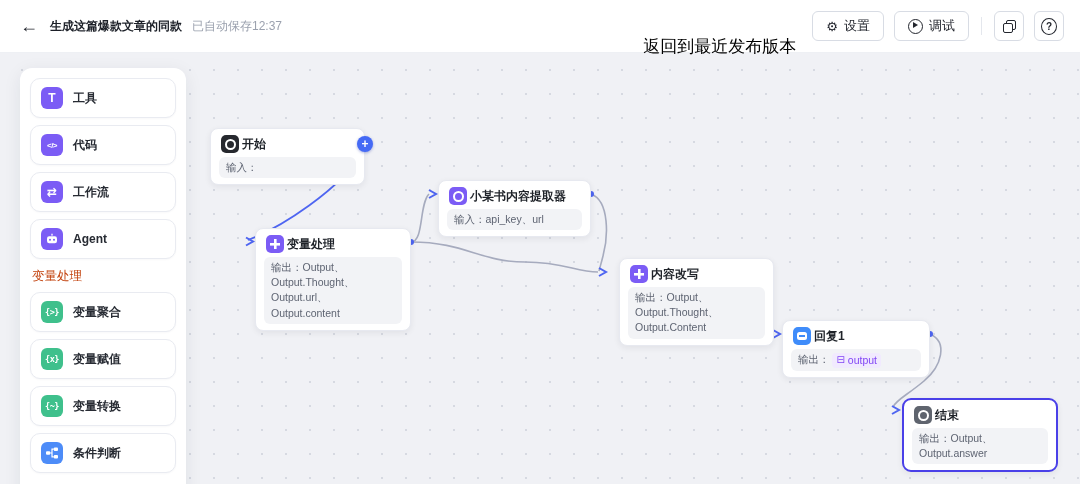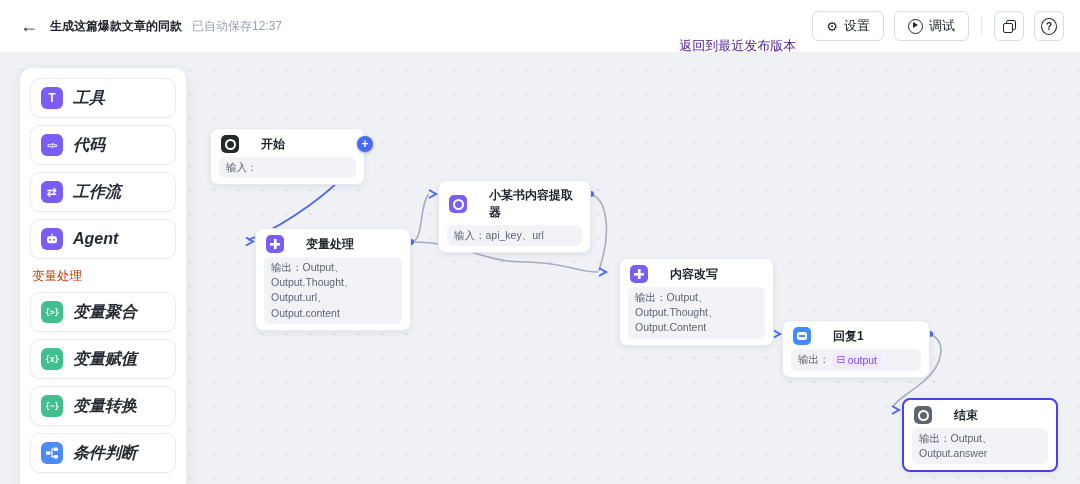--- a/index.html
+++ b/index.html
@@ -9,21 +9,21 @@
     -webkit-font-smoothing:antialiased;
   }
   
   .hdr{position:absolute;top:0;left:0;right:0;height:52px;background:#fff;
     border-bottom:1px solid #eef0f4;display:flex;align-items:center;z-index:6;}
   .hdr-left{display:flex;align-items:center;padding-left:20px;flex:1;min-width:0;}
   .back{font-size:18px;color:#23262e;margin-right:12px;cursor:pointer;line-height:1;}
   .title{font-size:12px;font-weight:700;color:#1b1f27;}
   .autosave{font-size:12px;color:#9ba1ae;margin-left:10px;}
   .hdr-right{display:flex;align-items:center;gap:10px;padding-right:16px;}
-  .revert{font-size:13px;color:#4c1d95;margin-right:6px;cursor:pointer;margin-top:40px;}
+  .revert{font-size:17px;color:#000000;margin-right:6px;cursor:pointer;margin-top:40px;}
   .btn{height:30px;display:inline-flex;align-items:center;gap:6px;padding:0 13px;
     border:1px solid #d8dce4;border-radius:6px;background:#fff;font-size:13px;
     font-weight:500;color:#23262e;cursor:pointer;}
   .icon-btn{width:30px;height:30px;display:inline-flex;align-items:center;justify-content:center;
     border:1px solid #d8dce4;border-radius:6px;background:#fff;cursor:pointer;}
   .vdiv{width:1px;height:18px;background:#e4e7ed;margin:0 2px;}
   .ic-gear{font-size:13px;line-height:1;color:#23262e;font-family:"DejaVu Sans",sans-serif;}
   .ic-play{width:13px;height:13px;border:1.4px solid #23262e;border-radius:50%;position:relative;}
   .ic-play::after{content:"";position:absolute;left:4.2px;top:2.8px;width:0;height:0;
     border-left:5px solid #23262e;border-top:3.2px solid transparent;border-bottom:3.2px solid transparent;}
@@ -43,31 +43,31 @@
   .palette{position:absolute;left:20px;top:68px;width:166px;height:460px;background:#fff;
     border-radius:12px;box-shadow:0 4px 18px rgba(31,35,48,.08);z-index:4;padding:10px;box-sizing:border-box;}
   .pal-item{height:38px;border:1px solid #e9ebf1;border-radius:10px;background:#fff;
     display:flex;align-items:center;gap:10px;padding-left:10px;margin-bottom:7px;cursor:pointer;
     box-shadow:0 1px 2px rgba(31,35,48,.03);}
   .pal-icon{width:22px;height:22px;border-radius:6px;display:flex;align-items:center;
     justify-content:center;color:#fff;flex:none;}
   .pal-icon.purple{background:#7b5cf5;}
   .pal-icon.green{background:#3fc08c;}
   .pal-icon.blue{background:#4d8cf8;}
-  .pal-label{font-size:16px;font-weight:600;color:#272b33;font-style:italic;}
+  .pal-label{font-size:12px;font-weight:600;color:#272b33;}
   .pal-section{font-size:12.5px;color:#c2410c;margin:9px 2px 7px;}
   .g-tools{font-size:12px;font-weight:700;}
   .g-code{font-size:8px;font-weight:700;letter-spacing:-.5px;}
   .g-flow{font-size:12px;font-weight:700;font-family:"DejaVu Sans",sans-serif;}
   .g-brace{font-size:8.5px;font-weight:700;font-family:"DejaVu Sans Mono",monospace;letter-spacing:-.5px;}
   
   .node{position:absolute;background:#fff;border:1px solid #e7e9f0;border-radius:8px;
     box-shadow:0 2px 6px rgba(31,35,48,.07);z-index:2;box-sizing:border-box;}
   .node.selected{border:2px solid #4a40e8;}
-  .node-head{display:flex;align-items:center;gap:22px;padding:6px 10px 4px;}
+  .node-head{display:flex;align-items:center;gap:3px;padding:6px 10px 4px;}
   .node-title{font-size:12px;font-weight:700;color:#1f2329;}
   .node-icon{width:18px;height:18px;border-radius:5px;display:flex;align-items:center;
     justify-content:center;flex:none;}
   .ni-dark{background:#26282e;}
   .ni-gray{background:#5f646e;}
   .ni-purple{background:#7b5cf5;}
   .ni-blue{background:#3f8cfa;}
   .glyph-ring{width:7px;height:7px;border:2px solid #fff;border-radius:50%;}
   .glyph-plus{width:10px;height:10px;
     background:linear-gradient(#fff,#fff) center/10px 2.6px no-repeat,
@@ -255,21 +255,21 @@
   </div>
   <div class="node-row">
     <span class="row-label">输出：</span>
     <span class="tag">
         <span class="tag-ic">⊟</span>
         <span>output</span>
       </span>
   </div>
 </div>
 
-<div class="node selected" style="left:902px;top:398px;width:156px;">
+<div class="node selected" style="left:902px;top:398px;width:156px;border-radius:9px;">
   <div class="node-head">
     <span class="node-icon ni-gray">
         <span class="glyph-ring"></span>
       </span>
     <span class="node-title">结束</span>
   </div>
   <div class="node-row">
     <span class="row-label">输出：</span><span class="row-value">Output、Output.answer</span>
   </div>
 </div>

